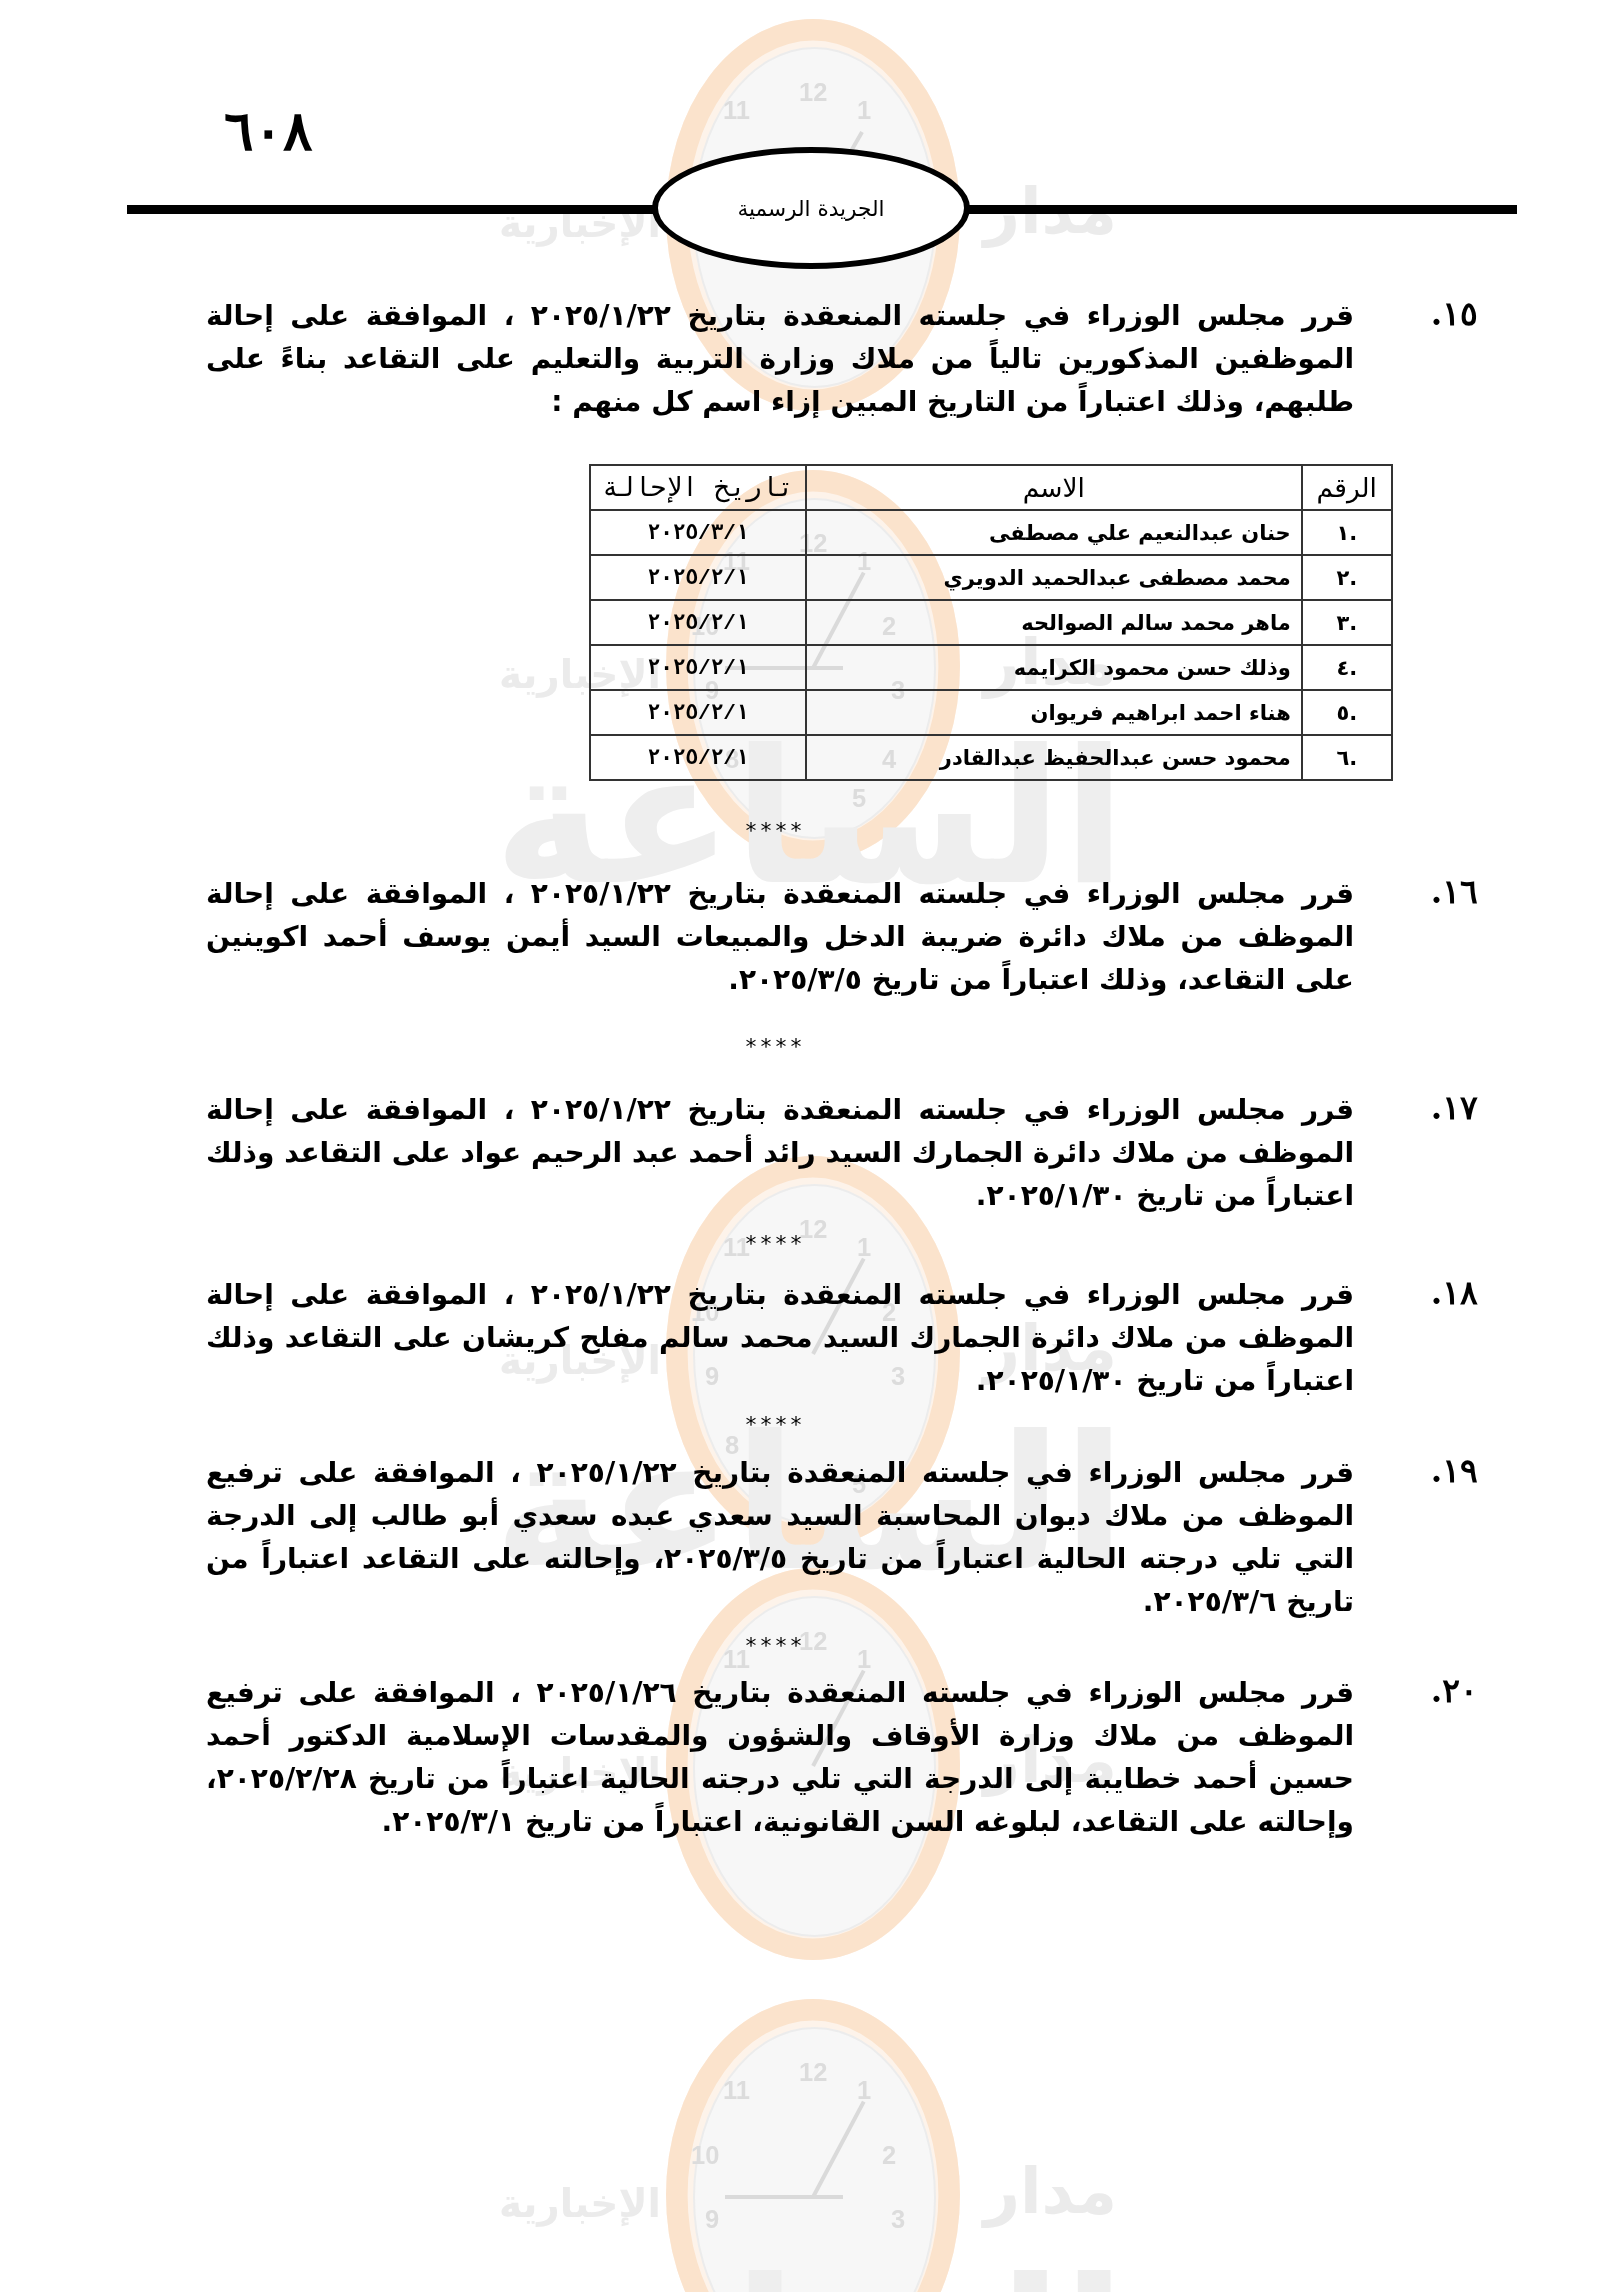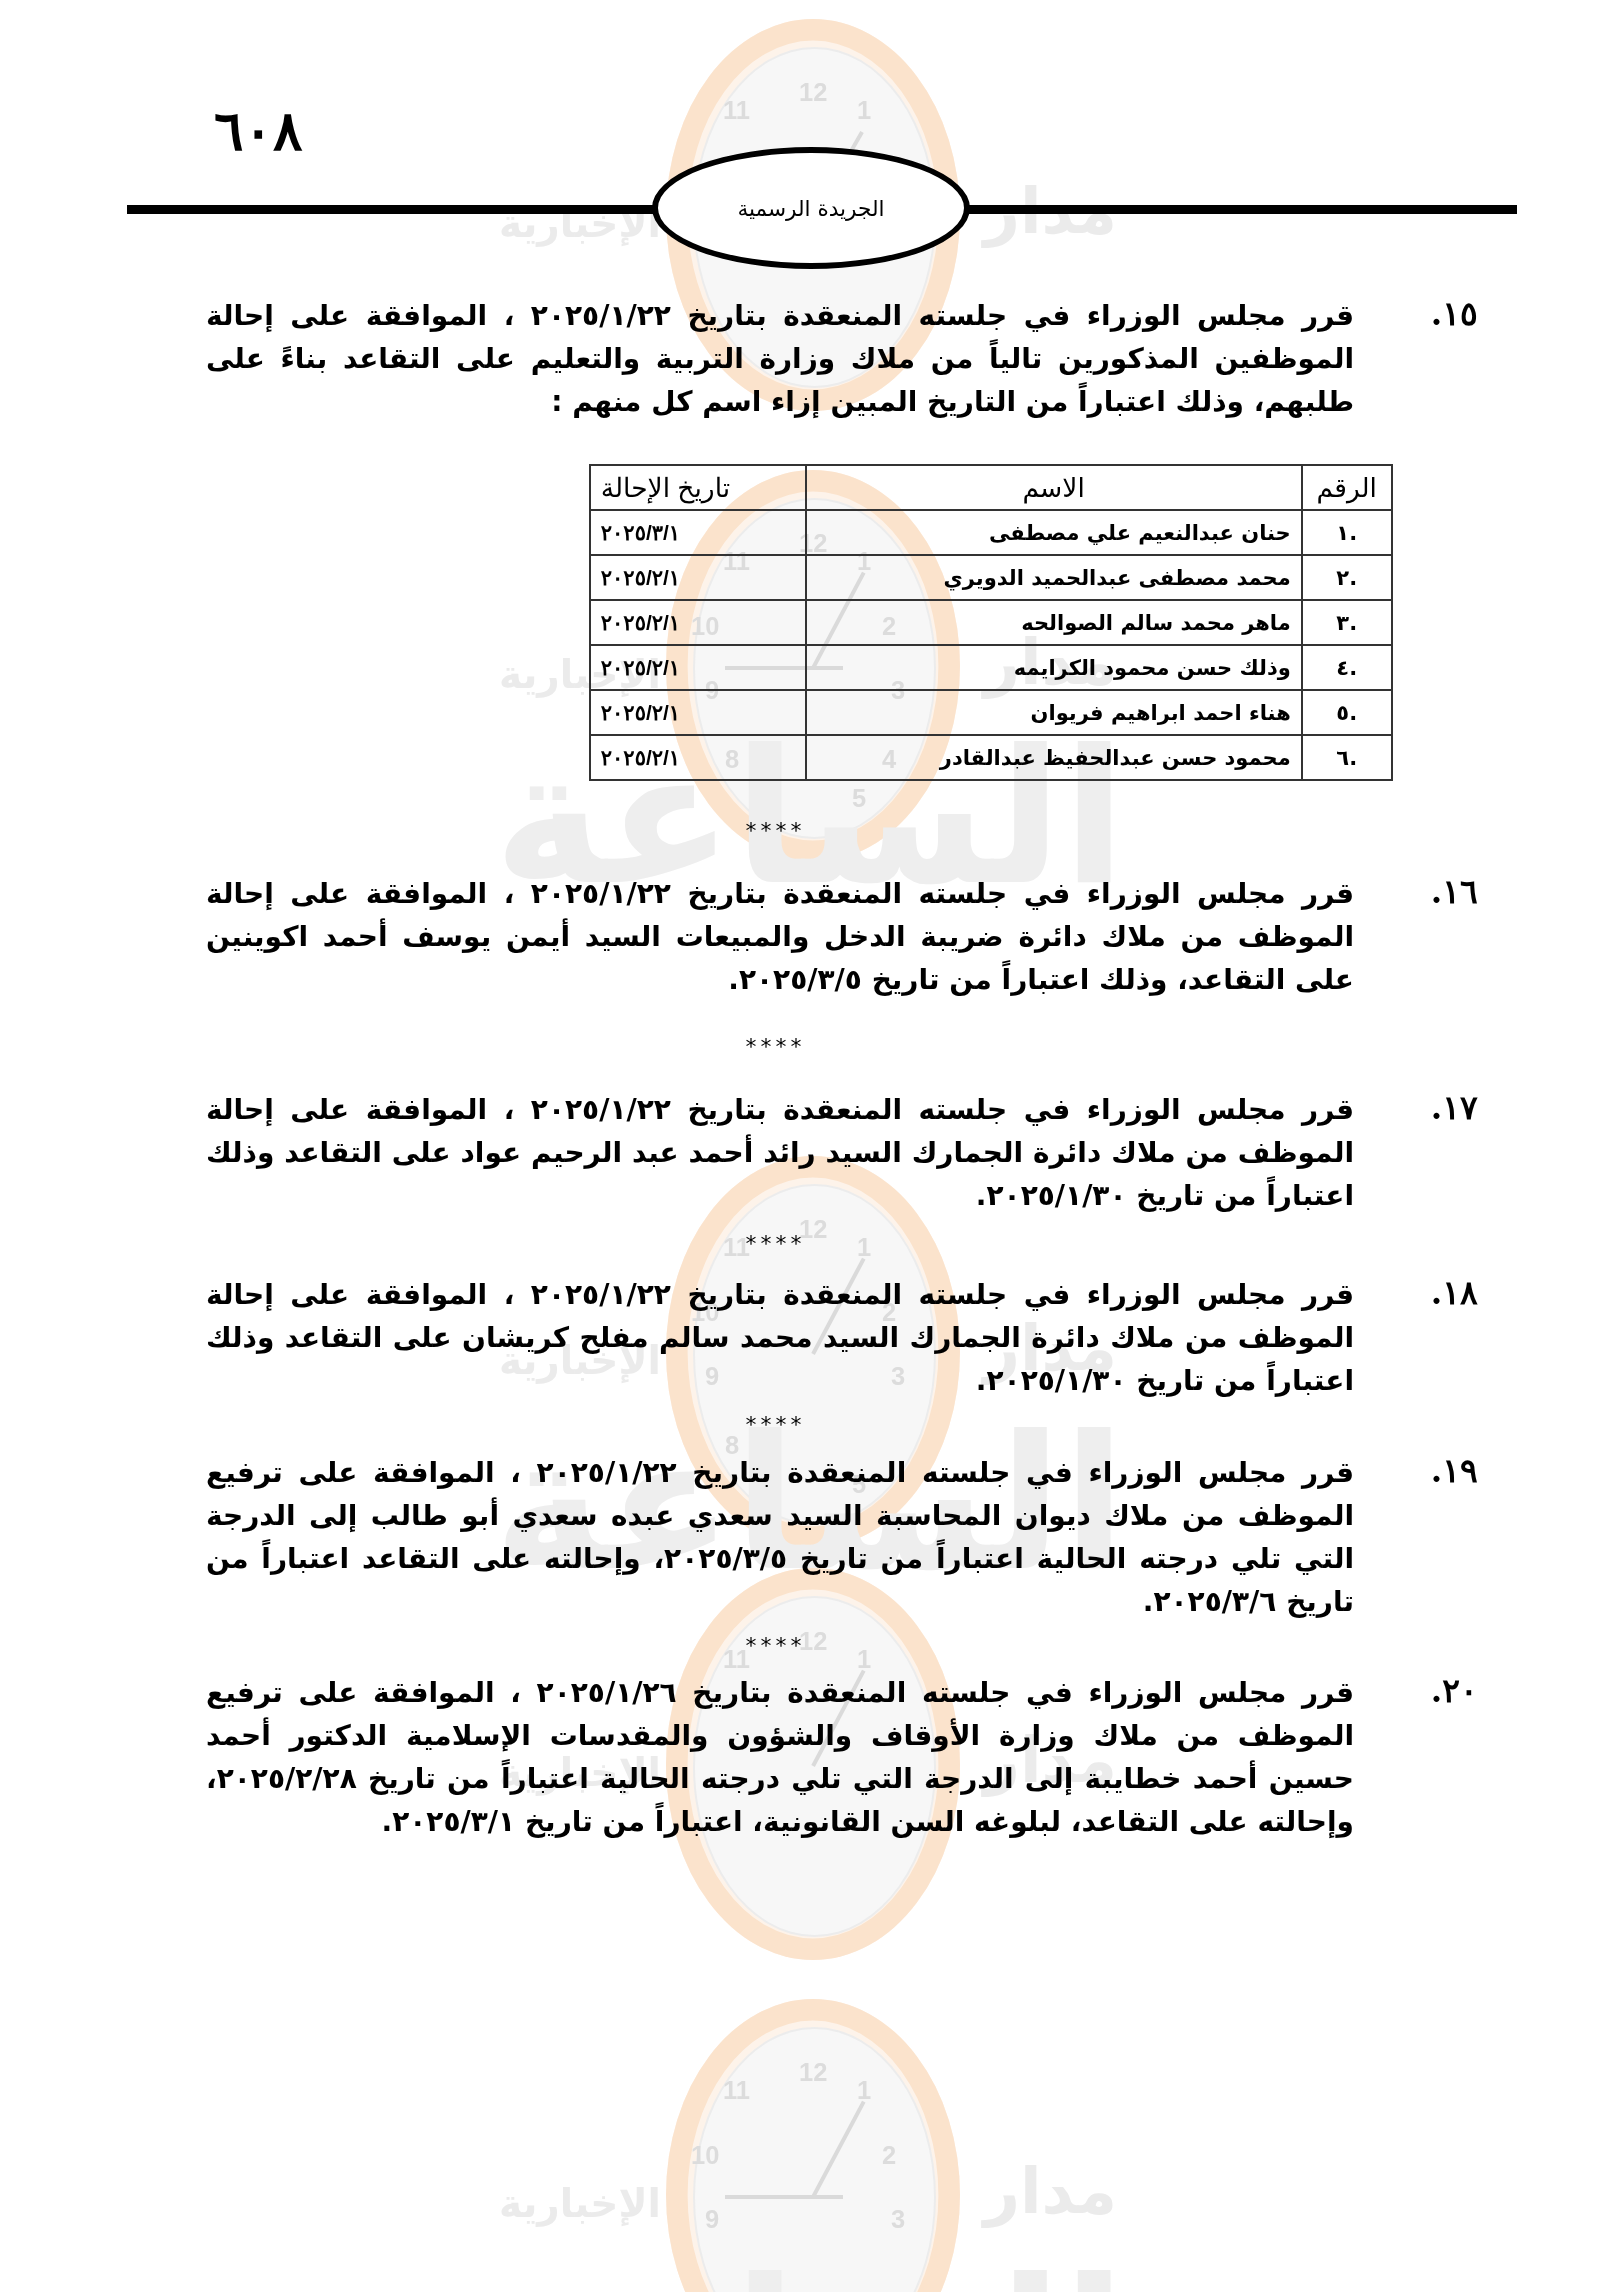--- a/index.html
+++ b/index.html
@@ -20,21 +20,21 @@
     border-radius: 50%; background: #f7f7f7; border: 2px solid #ececec;
   }
   .wm .num { position: absolute; font: bold 25.5px "Liberation Sans", sans-serif; color: #dcdcdc; }
   .wm .hand { position: absolute; background: #dadada; transform-origin: left center; }
   .wm .brand-top { position: absolute; right: 39px; top: 195px; font: bold 63px "DejaVu Sans", sans-serif; color: #ebebeb; direction: rtl; }
   .wm .brand-sub { position: absolute; left: 29px; top: 221px; font: bold 39px "DejaVu Sans", sans-serif; color: #ebebeb; direction: rtl; }
   .wm .brand-big { position: absolute; left: 29px; top: 294px; width: 627px; text-align: center; font: bold 186px "DejaVu Sans", sans-serif; color: #eeeeee; direction: rtl; line-height: 1; }
 
   
   .page-num {
-    position: absolute; left: 214px; top: 98px; z-index: 2;
+    position: absolute; left: 224px; top: 98px; z-index: 2;
     font: bold 55px "DejaVu Serif", serif; direction: rtl; letter-spacing: 7.8px;
   }
   .rule { position: absolute; left: 127px; top: 205px; width: 1390px; height: 8.8px; background: #000; z-index: 2; }
   .oval {
     position: absolute; left: 652px; top: 147px; width: 306px; height: 110px;
     border: 6.9px solid #000; border-radius: 50%; background: #fff; z-index: 3;
     display: flex; align-items: center; justify-content: center;
   }
   .oval span { font: 21.6px "DejaVu Sans", sans-serif; direction: rtl; }
 
@@ -47,21 +47,21 @@
 
   table.names {
     border-collapse: collapse; direction: rtl; margin: 41px 0 0 0;
     position: relative; right: 77px; width: 804px;
   }
   table.names th, table.names td { border: 2px solid #333; padding: 0 9.8px; height: 43px; font-size: 21px; }
   table.names th { font-weight: normal; font-size: 26.5px; }
   table.names td { font-weight: bold; }
   table.names .c-no { width: 69px; text-align: center; }
   table.names .c-name { width: 480px; text-align: right; }
-  table.names .c-date { width: 196px; text-align: left; font-family: Liberation Sans, sans-serif; }
+  table.names .c-date { width: 196px; text-align: center; font-family: Liberation Mono, monospace; }
 </style>
 </head>
 <body>
 
 <div class="wm" style="left:470px; top:-19.6px;">
   <div class="ring"></div>
   <div class="face"></div>
   <span class="num" style="left:329px;top:98px">12</span>
   <span class="num" style="left:387px;top:116px">1</span>
   <span class="num" style="left:253px;top:116px">11</span>

